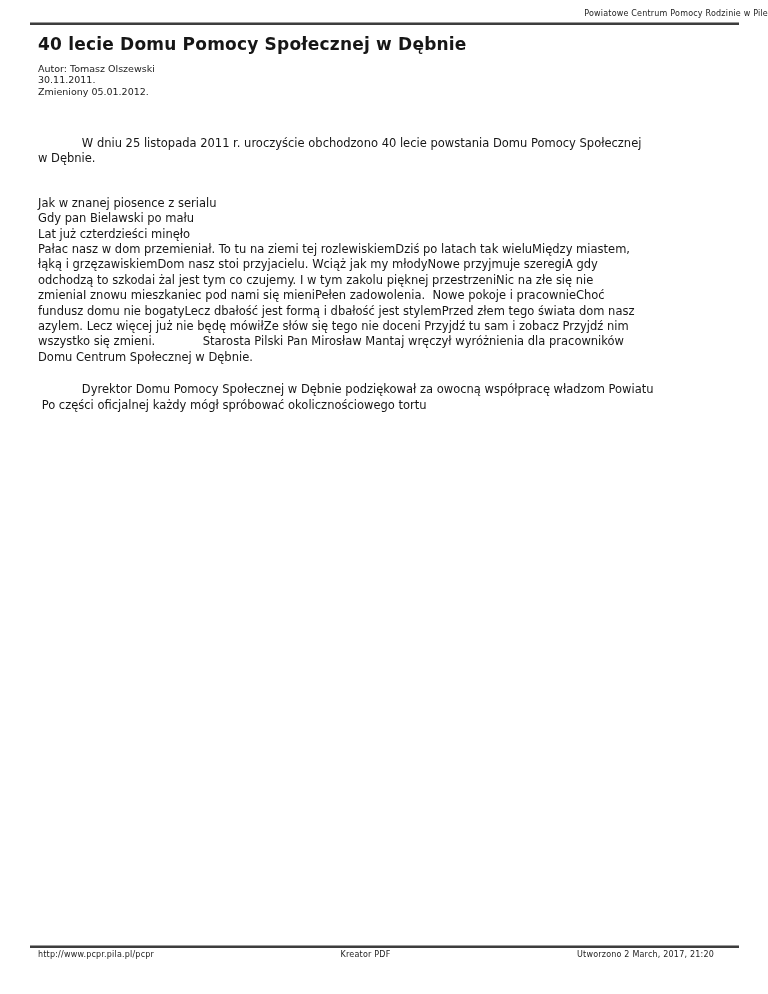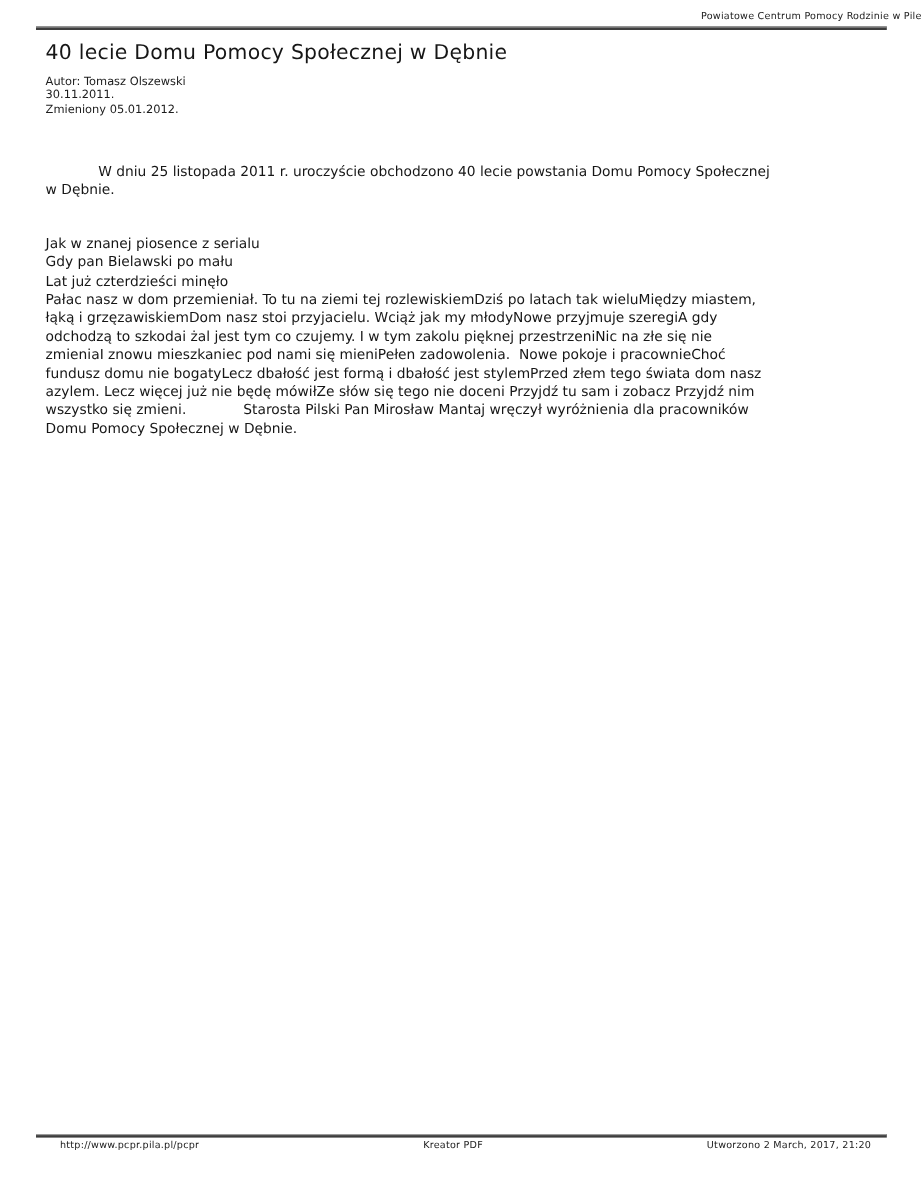--- a/index.html
+++ b/index.html
@@ -51,40 +51,40 @@
     font-size: 11.5px;
     line-height: 15.4px;
     color: #161616;
   }
   .para { margin: 0; }
   .para-1 { margin-top: 29px; }
   .para-2 { margin-top: 17px; }
   .line { white-space: pre; }
   .footer-row {
     position: absolute;
-    top: 950px; left: 50px;
+    top: 950px; left: 38px;
     width: 676px;
     display: flex;
     justify-content: space-between;
     align-items: flex-end;
     font-size: 8px;
     letter-spacing: 0.2px;
     color: #222;
   }
 </style>
 </head>
 <body>
 
 <div class="page">
 
   <div class="site-header">Powiatowe Centrum Pomocy Rodzinie w Pile</div>
 
   <div class="rule rule-top"></div>
 
-  <h1 class="article-title" style="margin:0; font-weight:400;">40 lecie Domu Pomocy Społecznej w Dębnie</h1>
+  <h1 class="article-title" style="margin:0; font-weight:700;">40 lecie Domu Pomocy Społecznej w Dębnie</h1>
 
   <div class="meta">
     <div>Autor:  Tomasz Olszewski</div>
     <div>30.11.2011.</div>
     <div>Zmieniony 05.01.2012.</div>
   </div>
 
   <div class="content">
     <div class="para para-0">
         <div class="line">            W dniu 25 listopada 2011 r. uroczyście obchodzono 40 lecie powstania Domu Pomocy Społecznej</div>
@@ -94,21 +94,25 @@
         <div class="line">Jak w znanej piosence z serialu</div>
         <div class="line">Gdy pan Bielawski po mału</div>
         <div class="line">Lat już czterdzieści minęło</div>
         <div class="line">Pałac nasz w dom przemieniał. To tu na ziemi tej rozlewiskiemDziś po latach tak wieluMiędzy miastem,</div>
         <div class="line">łąką i grzęzawiskiemDom nasz stoi przyjacielu. Wciąż jak my młodyNowe przyjmuje szeregiA gdy</div>
         <div class="line">odchodzą to szkodai żal jest tym co czujemy. I w tym zakolu pięknej przestrzeniNic na złe się nie</div>
         <div class="line">zmieniaI znowu mieszkaniec pod nami się mieniPełen zadowolenia.  Nowe pokoje i pracownieChoć</div>
         <div class="line">fundusz domu nie bogatyLecz dbałość jest formą i dbałość jest stylemPrzed złem tego świata dom nasz</div>
         <div class="line">azylem. Lecz więcej już nie będę mówiłZe słów się tego nie doceni Przyjdź tu sam i zobacz Przyjdź nim</div>
         <div class="line">wszystko się zmieni.             Starosta Pilski Pan Mirosław Mantaj wręczył wyróżnienia dla pracowników</div>
-        <div class="line">Domu Pomocy Społecznej w Dębnie.</div>
+        <div class="line">Domu Centrum Społecznej w Dębnie.</div>
+      </div>
+    <div class="para para-2">
+        <div class="line">            Dyrektor Domu Pomocy Społecznej w Dębnie podziękował za owocną współpracę władzom Powiatu</div>
+        <div class="line"> Po części oficjalnej każdy mógł spróbować okolicznościowego tortu</div>
       </div>
   </div>
 
   <div class="rule rule-bottom"></div>
 
   <div class="footer-row">
     <span>http://www.pcpr.pila.pl/pcpr</span>
     <span>Kreator PDF</span>
     <span>Utworzono 2 March, 2017, 21:20</span>
   </div>

